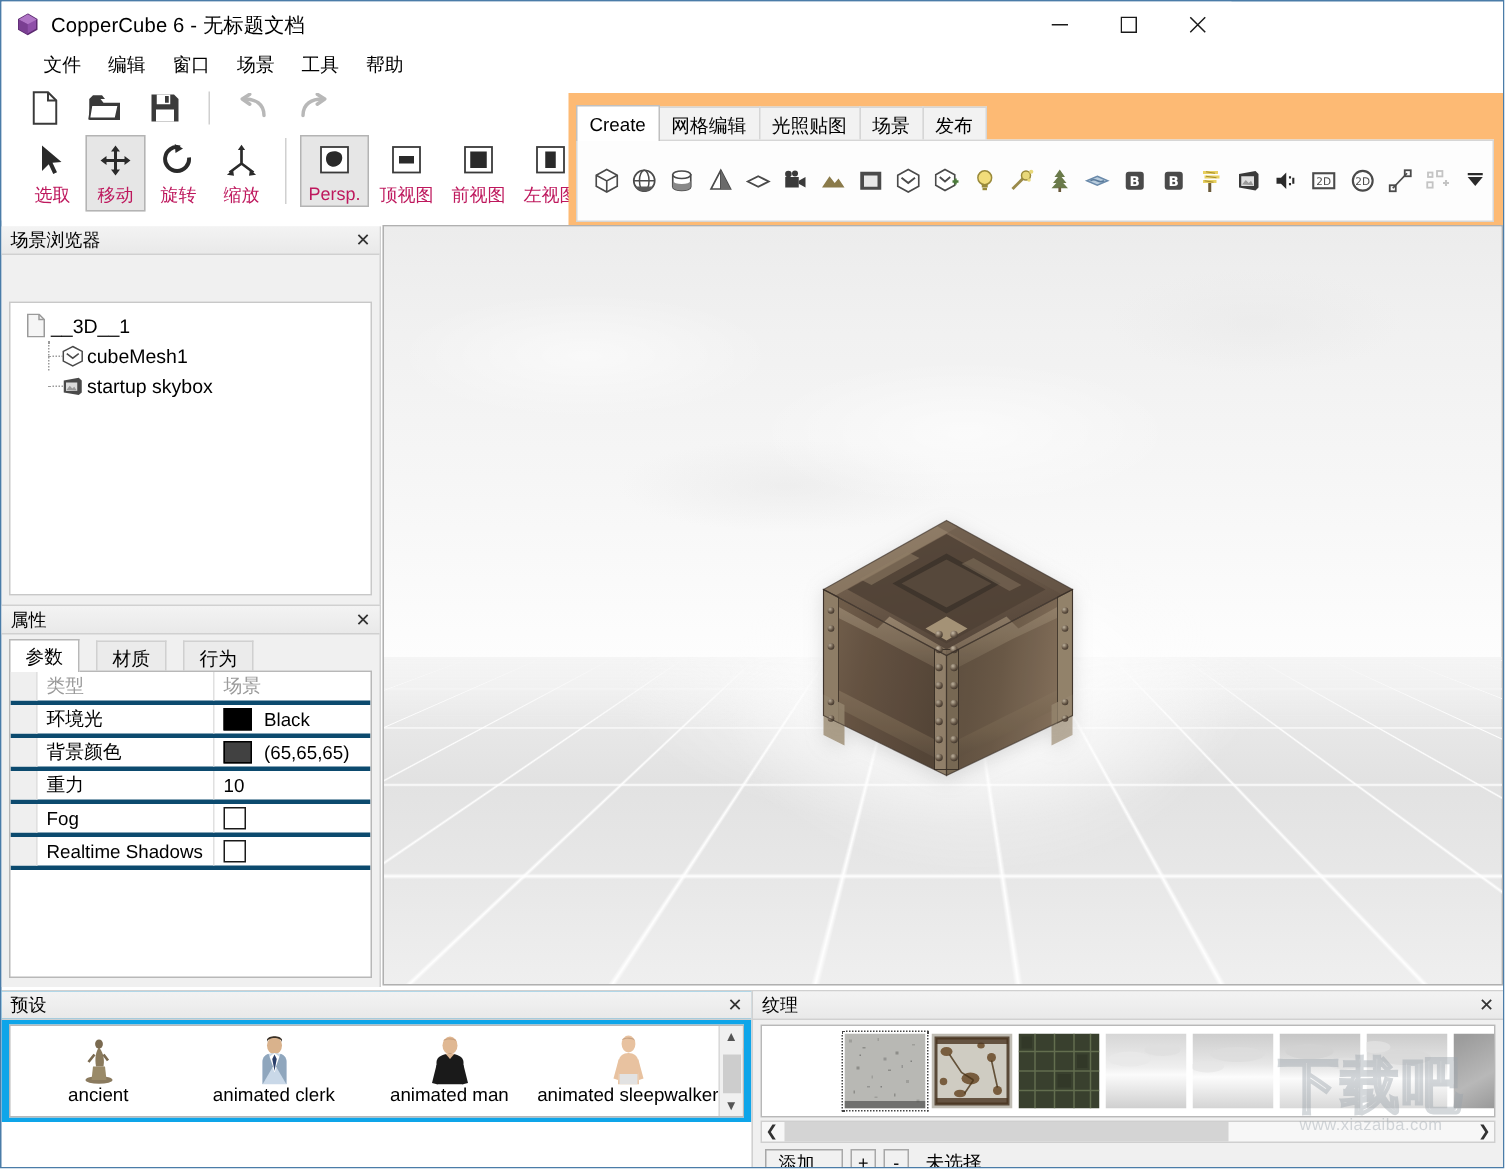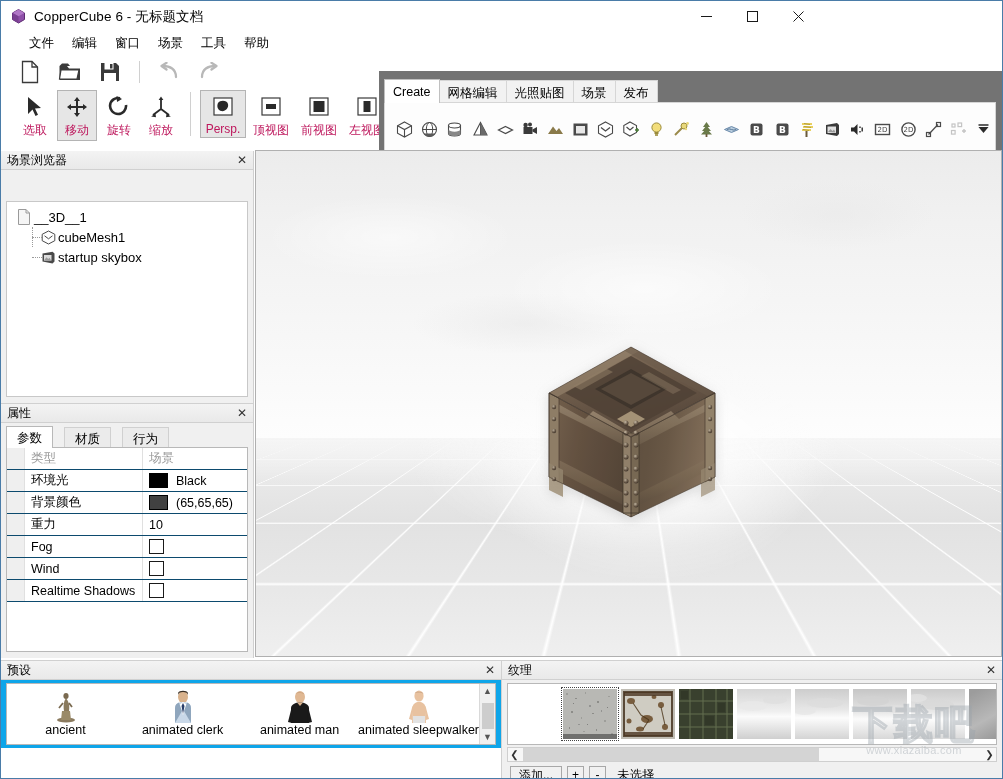--- a/index.html
+++ b/index.html
@@ -74,22 +74,22 @@
     align-items: center; cursor: default; border: 1px solid transparent;
   }
   .tb-tool.active { background: #e6e6e6; border: 1px solid #b4b4b4; }
   .tb-tool .glyph { height: 28px; display: flex; align-items: center; justify-content: center; }
   .tb-tool .lbl { font-size: 12px; color: #be185d; margin-top: 1px; white-space: nowrap; }
   .tb-tool.wide { width: 46px; }
   .tb-sep2 { width: 1px; height: 44px; background: #d0d0d0; margin: 0 7px; align-self: flex-start; margin-top:2px; }
 
   
   .tb-right {
-    position: absolute; left: 378px; top: 17px; width: 623px; height: 93px;
-    background: #737373;
+    position: absolute; left: 378px; top: 8px; width: 623px; height: 93px;
+    background: #fdba74;
   }
   .tabs {
     position: absolute; left: 5px; top: 8px; display: flex; align-items: flex-end; height: 24px;
   }
   .tab {
     height: 23px; padding: 3px 8px 0 8px; font-size: 12.5px;
     border: 1px solid #d6d6d6; border-bottom: none;
     background: #f2f2f2; color: #000; cursor: default; margin-right: -1px;
     line-height: 18px;
   }
@@ -153,21 +153,21 @@
   .ptab {
     height: 21px; padding: 2px 10px 0 10px; font-size: 12.5px; line-height: 18px;
     border: 1px solid #d0d0d0; border-bottom: none; background: #ebebeb;
     margin-right: -1px; cursor: default;
   }
   .ptab.active { background: #ffffff; border-color: #b8b8b8; height: 22px; z-index: 2; position: relative; }
   .prop-grid {
     position: absolute; left: 5px; top: 43px; right: 5px; bottom: 6px;
     background: #ffffff; border: 1px solid #b8b8b8; overflow: hidden;
   }
-  .pg-row { display: flex; height: 22px; border-bottom: 1px solid #0c4a6e; align-items: center; }
+  .pg-row { display: flex; height: 22px; border-bottom: 3px solid #0c4a6e; align-items: center; }
   .pg-gutter { width: 18px; height: 100%; background: #efefef; border-right: 1px solid #e0e0e0; }
   .pg-key {
     width: 118px; padding-left: 6px; font-size: 12.5px; color: #000;
     border-right: 1px solid #e0e0e0; height: 100%; display: flex; align-items: center;
     white-space: nowrap; overflow: hidden;
   }
   .pg-val {
     flex: 1; padding-left: 6px; font-size: 12.5px; color: #000; height: 100%;
     display: flex; align-items: center; gap: 8px; overflow: hidden; white-space: nowrap;
   }
@@ -735,27 +735,20 @@
       </div>
 
       <div class="pg-row">
         <div class="pg-gutter"></div>
         <div class="pg-key">Fog</div>
         <div class="pg-val">
           <span class="cbox"></span>
         </div>
       </div>
 
-      <div class="pg-row">
-        <div class="pg-gutter"></div>
-        <div class="pg-key">Wind</div>
-        <div class="pg-val">
-          <span class="cbox"></span>
-        </div>
-      </div>
 
       <div class="pg-row">
         <div class="pg-gutter"></div>
         <div class="pg-key">Realtime Shadows</div>
         <div class="pg-val">
           <span class="cbox"></span>
         </div>
       </div>
     </div>
   </div>

